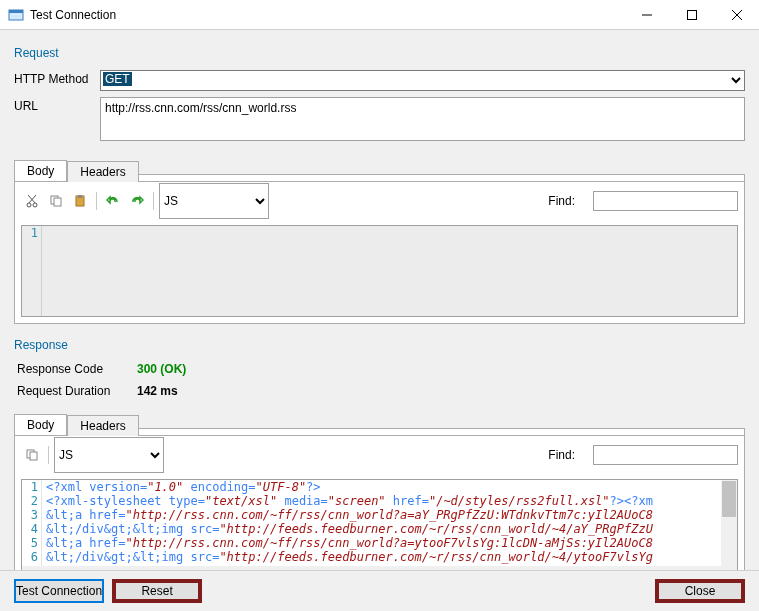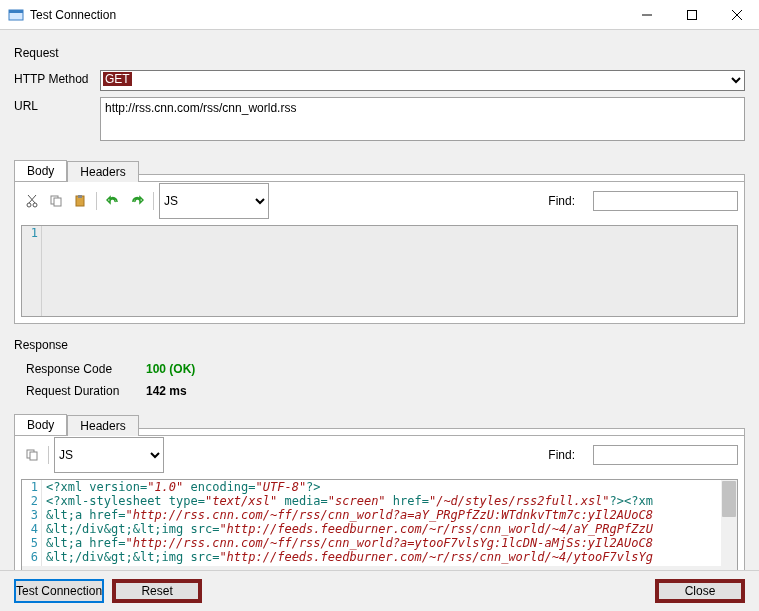--- a/index.html
+++ b/index.html
@@ -21,34 +21,34 @@
       padding-left: 8px;
     }
     .titlebar-icon {
       width: 16px; height: 16px;
       margin-right: 6px;
       display: inline-flex; align-items: center; justify-content: center;
     }
     .titlebar-title { flex: 1; font-size: 12px; }
     .winbtn { width: 45px; height: 30px; display: flex; align-items: center; justify-content: center; }
     .content { padding: 10px 14px 8px 14px; }
-    .section-label { font-size: 12px; color: #000000; margin: 6px 0 10px 0; }
+    .section-label { font-size: 12px; color: #0369a1; margin: 6px 0 10px 0; }
     .form-row { display: flex; margin-bottom: 6px; align-items: flex-start; }
     .form-label { width: 86px; padding-top: 2px; font-size: 12px; }
     .form-ctrl { flex: 1; }
     select.httpmethod {
       width: 100%; height: 21px;
       border: 1px solid #7a7a7a;
       background: #fff; font: inherit;
       padding-left: 2px;
     }
     .httpmethod-wrap { position: relative; width: 100%; }
     .httpmethod-wrap .sel-text {
       position: absolute; left: 3px; top: 2px;
-      background: #7f1d1d; color: #fff; padding: 0 2px;
+      background: #0c4a6e; color: #fff; padding: 0 2px;
       pointer-events: none; font-size: 12px;
     }
     textarea.url {
       width: 100%; height: 44px; resize: none;
       border: 1px solid #a0a0a0; background: #fff;
       font: inherit; padding: 3px 4px;
       overflow-y: scroll;
     }
     .tabs { margin-top: 8px; }
     .tab-row { display: flex; border-bottom: 1px solid #acacac; position: relative; top: 8px; }
@@ -75,21 +75,21 @@
     }
     .find-wrap { margin-left: auto; display: flex; align-items: center; gap: 18px; }
     .find-input { height: 20px; border: 1px solid #a0a0a0; width: 145px; padding: 1px 3px; font: inherit; }
     .editor1 {
       display: flex; border: 1px solid #a0a0a0; height: 92px; background: #ececec;
     }
     .gutter { width: 20px; background: #ececec; border-right: 1px solid #d0d0d0; }
     .gutln { text-align: right; color: #2b91af; font-family: Consolas, monospace; font-size: 12px; padding-right: 3px; }
     .code { flex: 1; background: #ececec; font-family: Consolas, monospace; font-size: 12px; padding: 0 4px; white-space: pre; overflow: hidden; }
     .resp-section { margin-top: 14px; }
-    .resp-row { display: flex; margin: 8px 12px; }
+    .resp-row { display: flex; margin: 8px 3px; }
     .resp-label { width: 120px; font-size: 12px; }
     .resp-value-green { color: #008a00; font-weight: bold; font-size: 12px; }
     .resp-value-bold { font-weight: bold; font-size: 12px; }
     .editor2wrap { border: 1px solid #a0a0a0; background: #fff; }
     .editor2 { display: flex; height: 86px; background: #fff; position: relative; }
     .editor2 .gutter { background: #fff; border-right: 1px solid #e4e4e4; }
     .editor2 .code { background: #fff; overflow: hidden; }
     .vscroll { width: 16px; background: #f0f0f0; display: flex; flex-direction: column; }
     .vscroll .thumb { background: #c2c2c2; margin: 1px; flex: 0 0 36px; border-radius: 1px; }
     .hscroll { height: 17px; background: #f0f0f0; display: flex; align-items: center; justify-content: space-between; padding: 0 2px; }
@@ -99,21 +99,21 @@
       border-top: 1px solid #d0d0d0; position: absolute; bottom: 0; left: 0; right: 0;
       background: #f0f0f0; gap: 8px;
     }
     .btn {
       min-width: 90px; height: 24px; border: 4px solid #7f1d1d;
       background: #e1e1e1; font: inherit; cursor: pointer;
     }
     .btn.primary { border: 2px solid #0078d7; background: #e1e1e1; }
     .spacer { flex: 1; }
     .synt-red { color: #a31515; font-style: italic; }
-    .synt-black { color: #0f766e; }
+    .synt-black { color: #3b82f6; }
   </style>
 </head>
 <body>
 
 <div class="titlebar">
   <span class="titlebar-icon">
     <svg width="16" height="16" viewBox="0 0 16 16">
         <rect x="1" y="3" width="14" height="10" fill="#d4e8ff" stroke="#3a7fc4"></rect>
         <rect x="1" y="3" width="14" height="3" fill="#3a7fc4"></rect>
       </svg>
@@ -208,21 +208,21 @@
           </div>
         <div class="code"></div>
       </div>
     </div>
   </div>
 
   <div class="resp-section">
     <div class="section-label">Response</div>
     <div class="resp-row">
       <div class="resp-label">Response Code</div>
-      <div class="resp-value-green">100 (OK)</div>
+      <div class="resp-value-green">300 (OK)</div>
     </div>
     <div class="resp-row">
       <div class="resp-label">Request Duration</div>
       <div class="resp-value-bold">142 ms</div>
     </div>
 
     <div class="tabs">
       <div class="tab-row">
         <div class="tab active">Body</div>
         <div class="tab">Headers</div>

